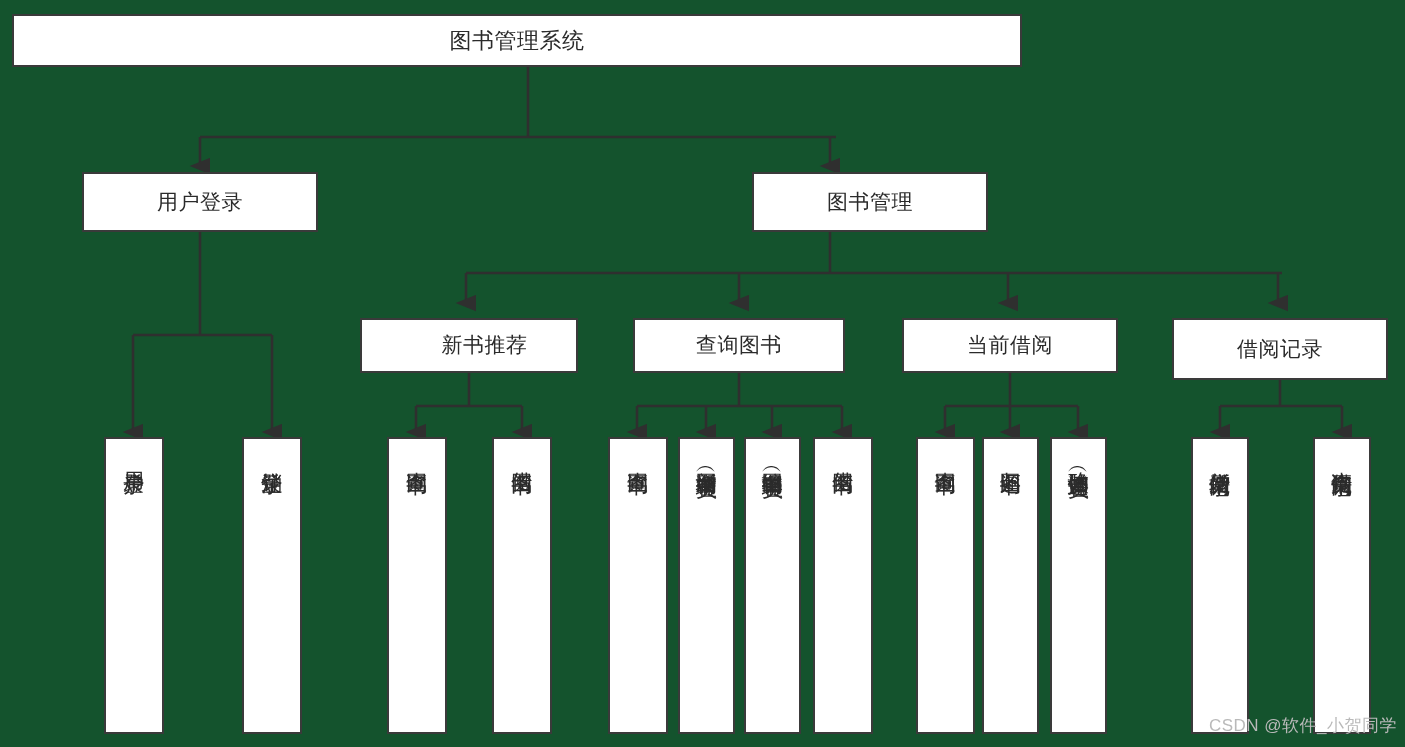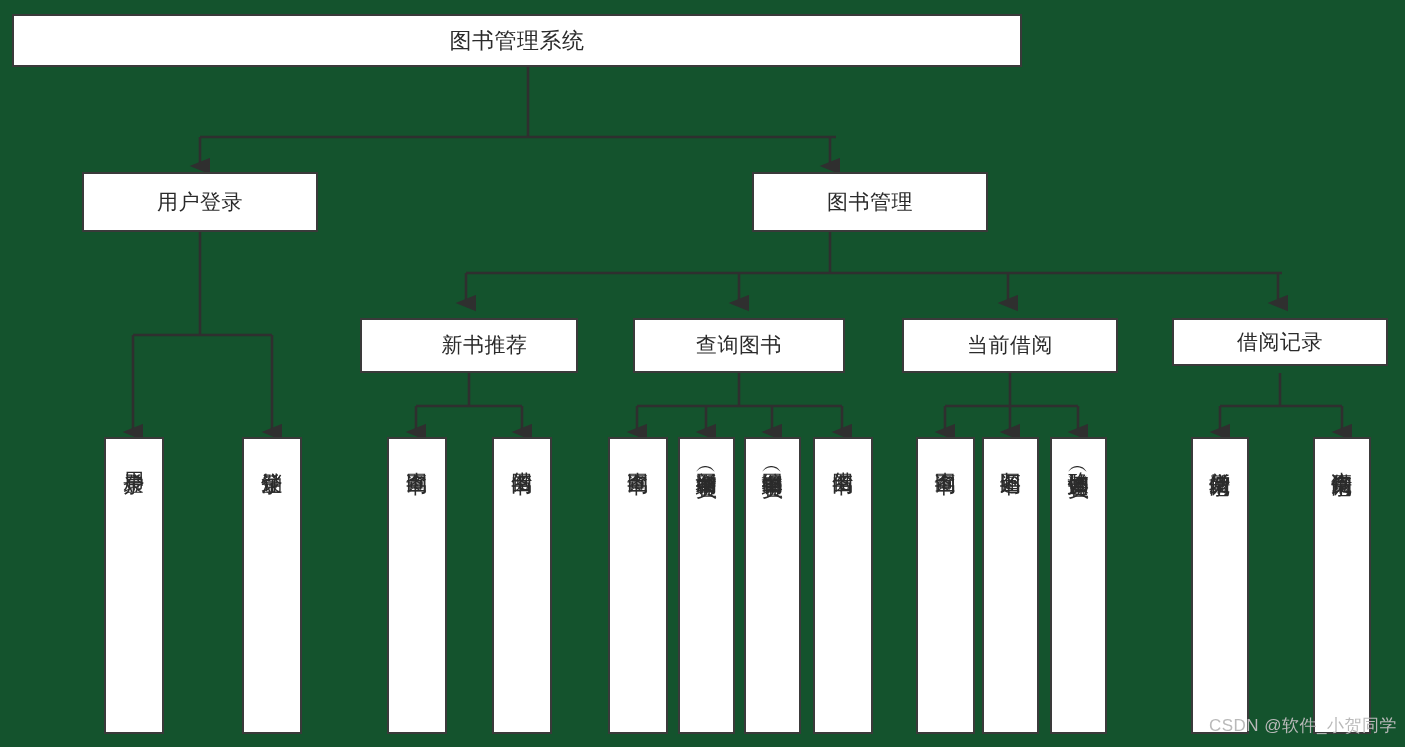--- a/index.html
+++ b/index.html
@@ -137,21 +137,21 @@
 
   <div class="node h" style="left:360px; top:318px; width:218px; height:55px;padding-left:31px;">
     <span class="lbl">新书推荐</span>
   </div>
   <div class="node h" style="left:633px; top:318px; width:212px; height:55px;">
     <span class="lbl">查询图书</span>
   </div>
   <div class="node h" style="left:902px; top:318px; width:216px; height:55px;">
     <span class="lbl">当前借阅</span>
   </div>
-  <div class="node h" style="left:1172px; top:318px; width:216px; height:48px;">
+  <div class="node h" style="left:1172px; top:318px; width:216px; height:62px;">
     <span class="lbl">借阅记录</span>
   </div>
 
   <div class="node v" style="left:104px; top:437px; width:60px; height:297px;">
     <span class="lbl">用户登录</span>
   </div>
   <div class="node v" style="left:242px; top:437px; width:60px; height:297px;">
     <span class="lbl">注销登录</span>
   </div>
 

